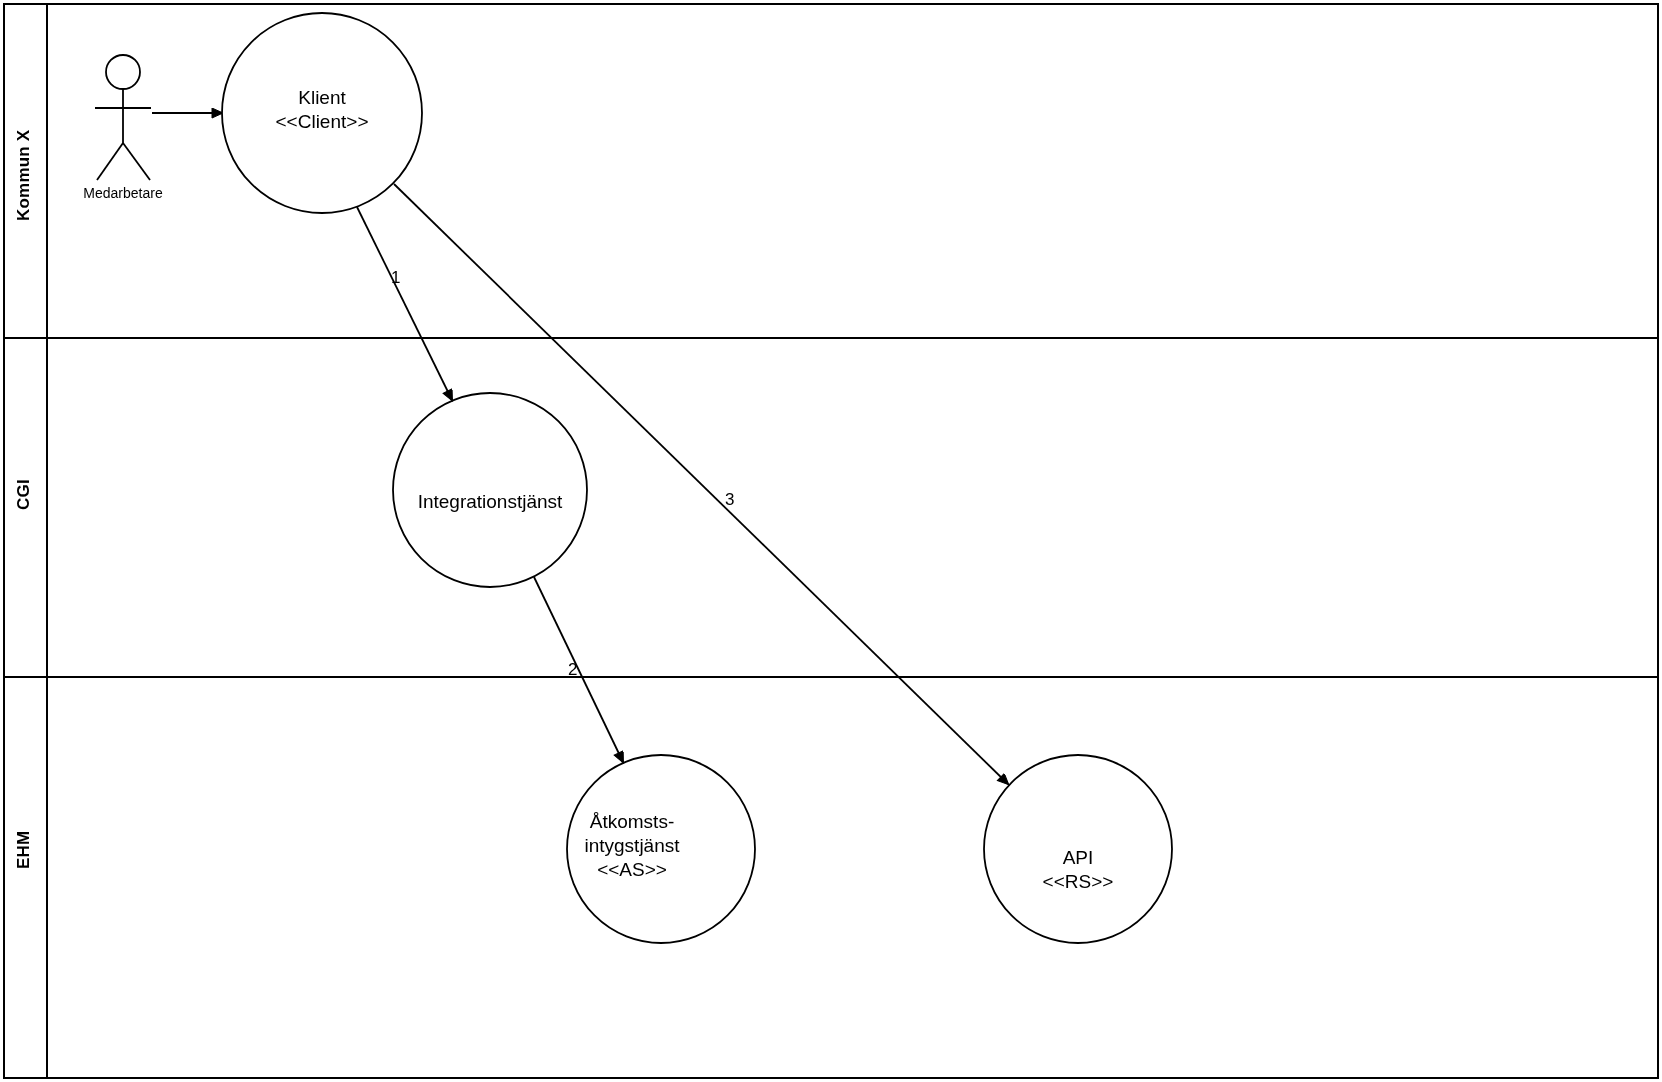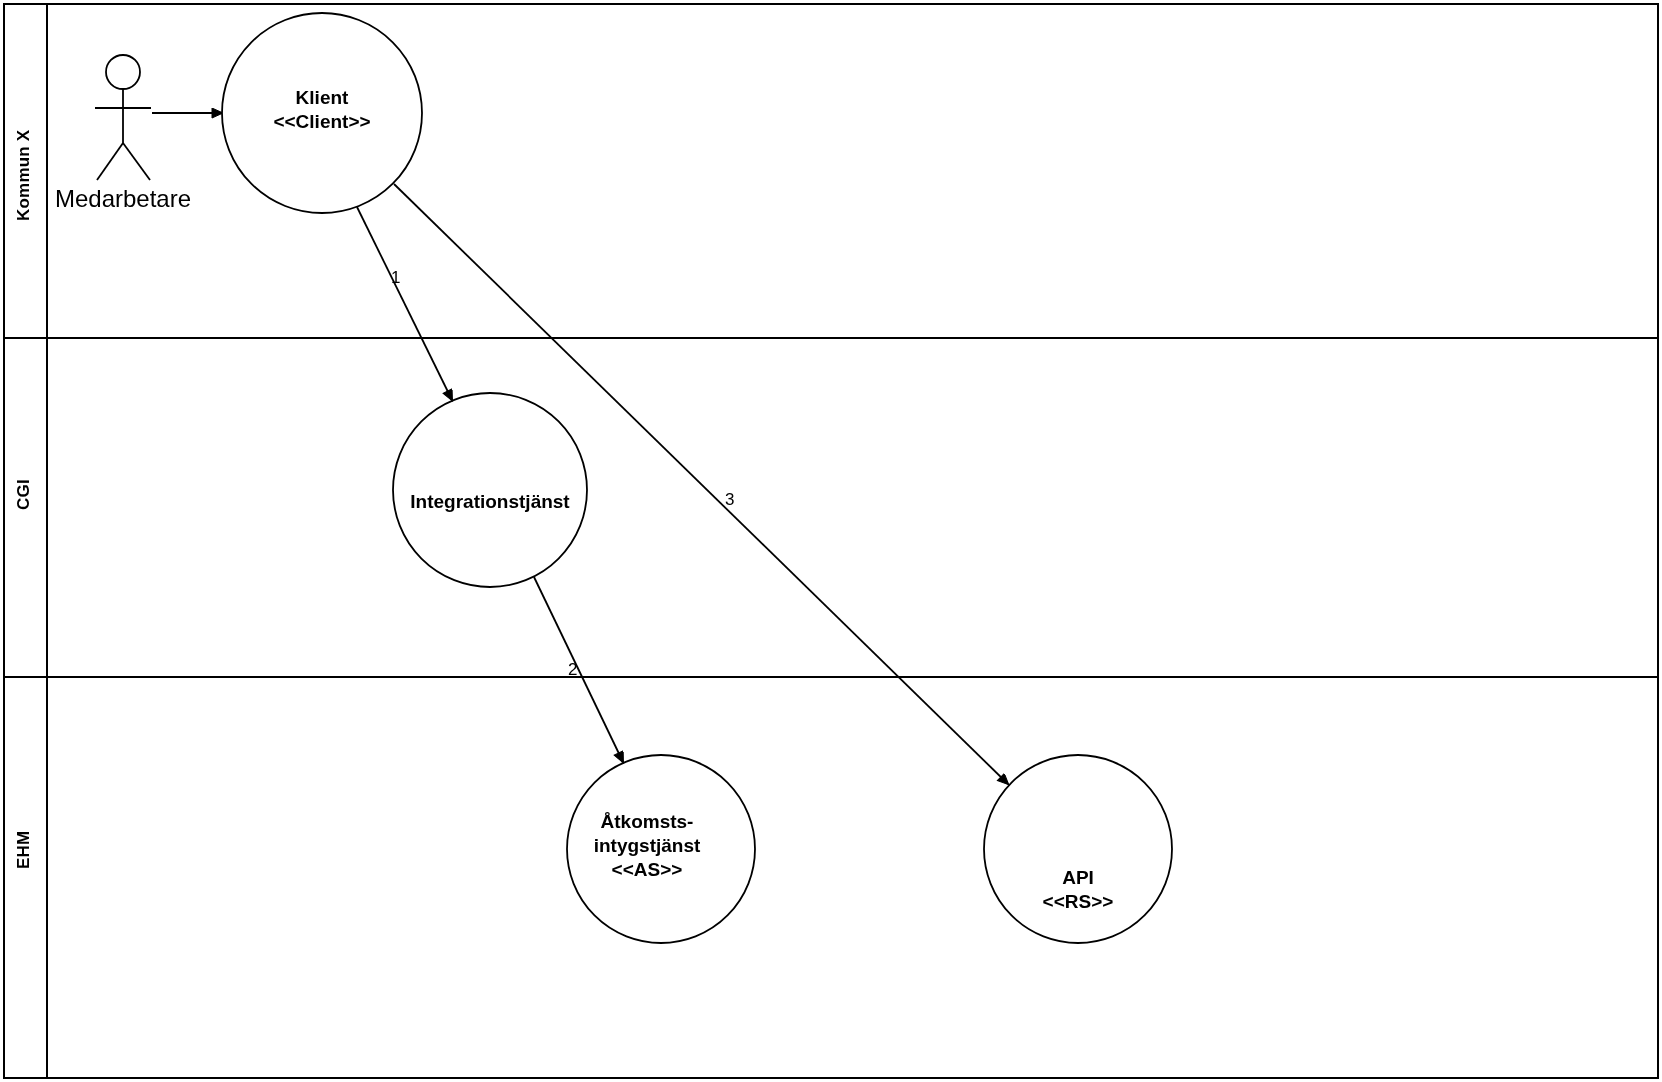--- a/index.html
+++ b/index.html
@@ -34,31 +34,30 @@
     white-space: nowrap;
   }
   .node-label {
     position: absolute;
     font-size: 19px;
     color: #000000;
     text-align: center;
     line-height: 1.25;
     white-space: pre-line;
     pointer-events: none;
-    font-weight: bold;
   }
   .edge-label {
     position: absolute;
     font-size: 17px;
     color: #000000;
     text-align: left;
   }
   .actor-label {
     position: absolute;
-    font-size: 24px;
+    font-size: 14px;
     color: #000000;
     text-align: center;
     white-space: nowrap;
   }
 </style>
 </head>
 <body>
 
 <div id="canvas">
 
@@ -113,23 +112,23 @@
 
   <div class="lane-label" style="left:14px; top:60px; height:230px;">Kommun X</div>
   <div class="lane-label" style="left:14px; top:440px; height:110px;">CGI</div>
   <div class="lane-label" style="left:14px; top:790px; height:120px;">EHM</div>
 
   <div class="actor-label" style="left:43px; top:185px; width:160px;">Medarbetare</div>
 
   <div class="node-label" style="left:222px; top:86px; width:200px;">Klient
 &lt;&lt;Client&gt;&gt;</div>
   <div class="node-label" style="left:390px; top:490px; width:200px;">Integrationstjänst</div>
-  <div class="node-label" style="left:547px; top:810px; width:200px;">Åtkomsts-
+  <div class="node-label" style="left:532px; top:810px; width:200px;">Åtkomsts-
 intygstjänst
 &lt;&lt;AS&gt;&gt;</div>
-  <div class="node-label" style="left:978px; top:866px; width:200px;">API
+  <div class="node-label" style="left:978px; top:846px; width:200px;">API
 &lt;&lt;RS&gt;&gt;</div>
 
   <div class="edge-label" style="left:391px; top:268px;">1</div>
   <div class="edge-label" style="left:568px; top:660px;">2</div>
   <div class="edge-label" style="left:725px; top:490px;">3</div>
 
 </div>
 
 </body></html>

